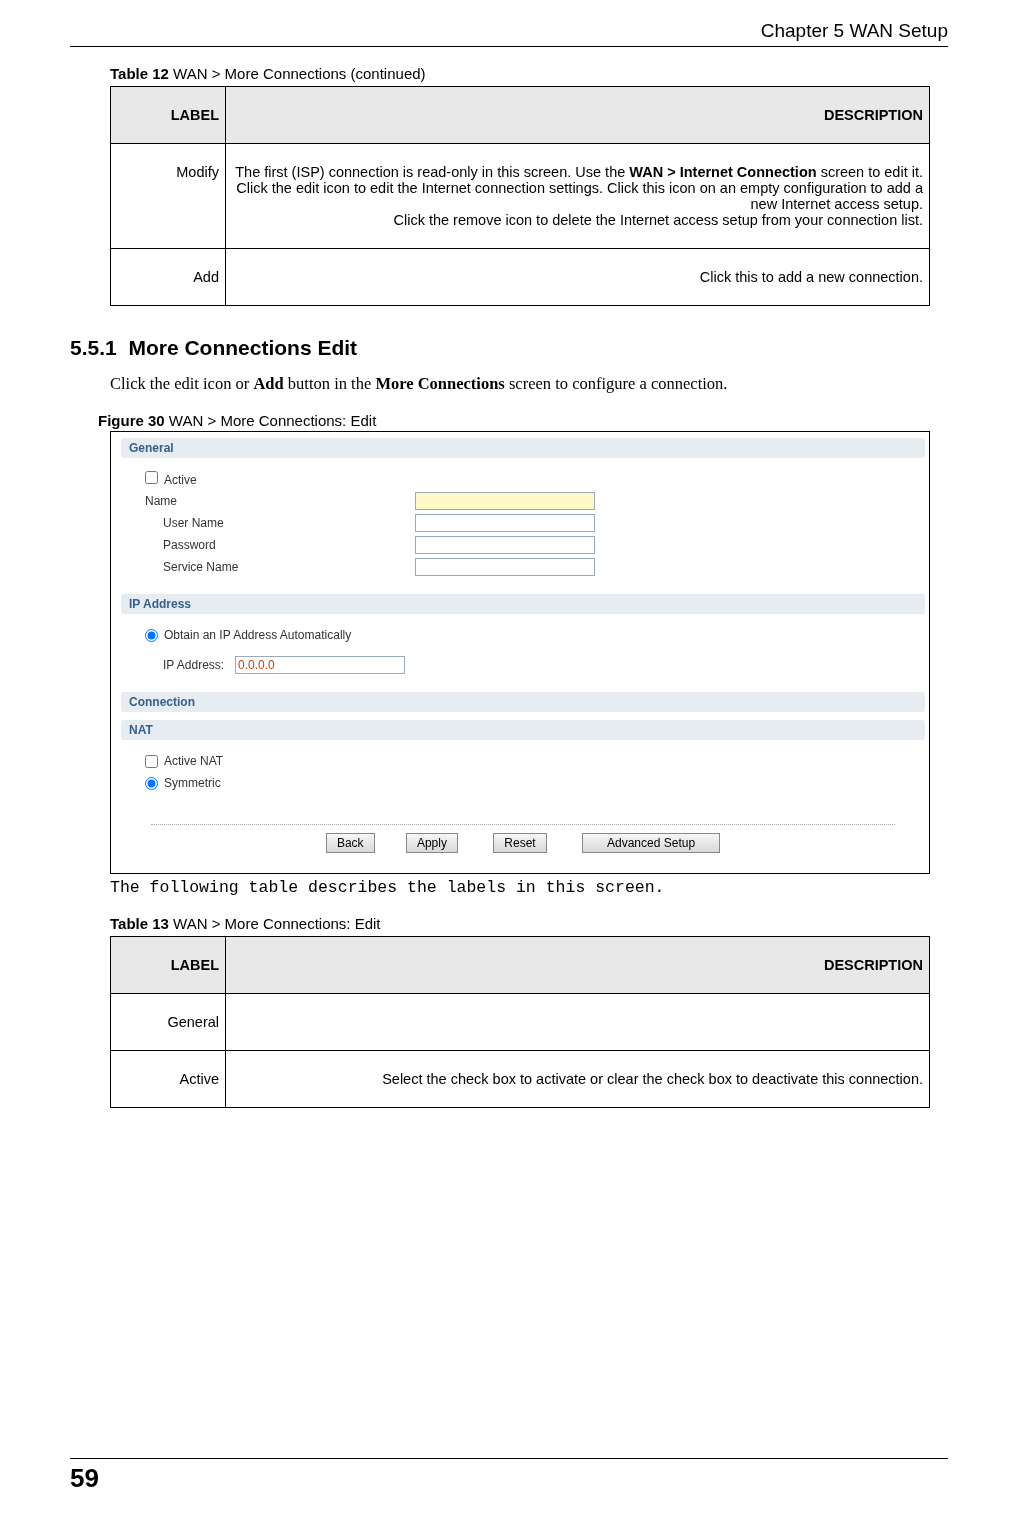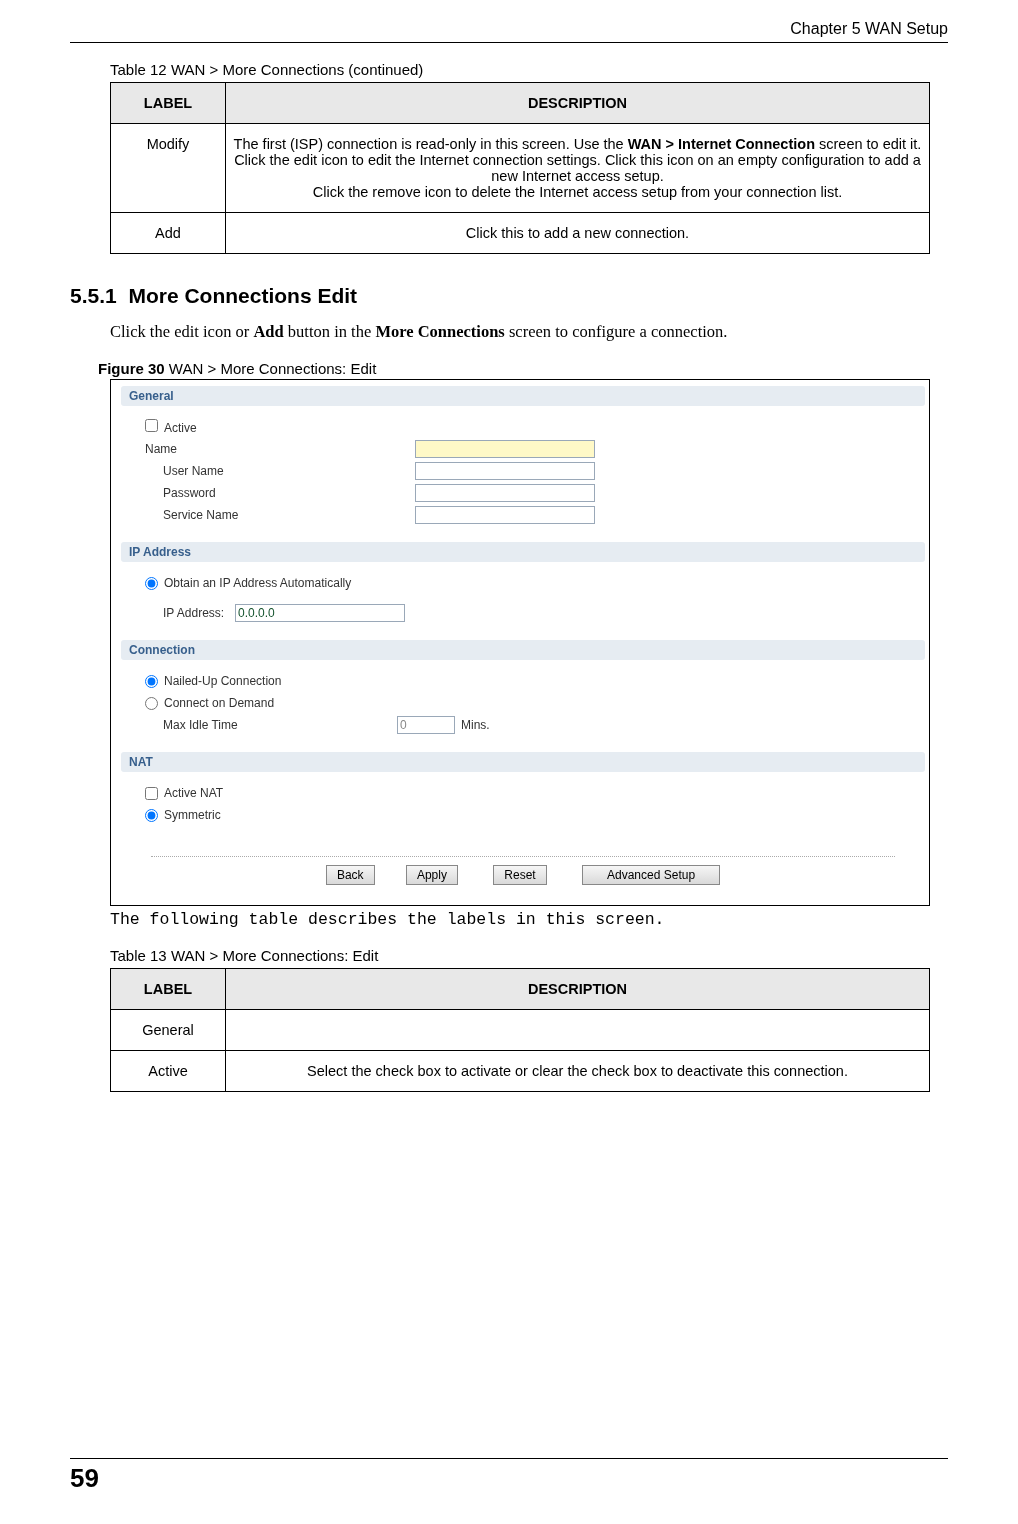--- a/index.html
+++ b/index.html
@@ -7,39 +7,39 @@
       width: 1018px;
       height: 1524px;
       background: #fff;
       font-family: Arial, Helvetica, sans-serif;
       color: #000;
       position: relative;
       padding: 20px 70px 20px 70px;
     }
     .header-right {
       text-align: right;
-      font-size: 16px;
+      font-size: 19px;
       margin-bottom: 4px;
     }
     .header-line { border-top: 1px solid #000; margin-bottom: 18px; }
 
     .tbl-caption { font-size: 15px; margin-bottom: 4px; }
-    .tbl-caption strong { font-weight: normal; margin-top: 32px; }
+    .tbl-caption strong { font-weight: bold; margin-top: 32px; }
     table.desc-table {
       border-collapse: collapse;
       width: 820px;
       margin-left: 40px;
       margin-bottom: 30px;
     }
     table.desc-table th, table.desc-table td {
       border: 1px solid #000;
       font-size: 14.5px;
-      padding: 12px 6px;
+      padding: 20px 6px;
       vertical-align: top;
-      text-align: center;
+      text-align: right;
     }
     table.desc-table th { background: #e8e8e8; font-weight: bold; }
     table.desc-table th.label-col, table.desc-table td.label-col { width: 115px; }
 
     h3.section { font-size: 21px; font-weight: bold; margin: 18px 0 14px 0; }
     p.body-text { font-size: 16.5px; margin: 0 0 18px 40px; font-family: Georgia, 'Times New Roman', serif; }
     p.body-text .bold { font-weight: bold; }
 
     .fig-caption { font-size: 15px; margin-left: 28px; margin-bottom: 2px; }
     .fig-caption strong { font-weight: bold; }
@@ -168,40 +168,25 @@
     </div>
 
     <div class="ss-section-bar">IP Address</div>
     <div class="ss-body">
       <div class="ss-row">
           <input type="radio" name="ip" class="ss-radio" checked="" style="">
           <span>Obtain an IP Address Automatically</span>
         </div>
       <div class="ss-row" style="margin-top:8px">
         <span class="lbl indent" style="width:90px">IP Address:</span>
-        <input class="ss-input-text" style="width: 170px; color: #14532d;" value="0.0.0.0">
+        <input class="ss-input-text" style="width: 170px; color: #c2410c;" value="0.0.0.0">
       </div>
     </div>
 
     <div class="ss-section-bar">Connection</div>
-    <div class="ss-body">
-      <div class="ss-row">
-          <input type="radio" name="cn" class="ss-radio" checked="" style="">
-          <span>Nailed-Up Connection</span>
-        </div>
-      <div class="ss-row">
-          <input type="radio" name="cn" class="ss-radio" style="">
-          <span>Connect on Demand</span>
-        </div>
-      <div class="ss-row">
-        <span class="lbl indent" style="width:252px">Max Idle Time</span>
-        <input class="ss-input-text ss-input-small" style="color: rgb(136, 136, 136);" value="0">
-        <span style="margin-left:6px">Mins.</span>
-      </div>
-    </div>
 
     <div class="ss-section-bar">NAT</div>
     <div class="ss-body">
       <div class="ss-row">
           <input type="checkbox" class="ss-check" style="">
           <span>Active NAT</span>
         </div>
       <div class="ss-row">
           <input type="radio" name="nat" class="ss-radio" checked="" style="">
           <span>Symmetric</span>

